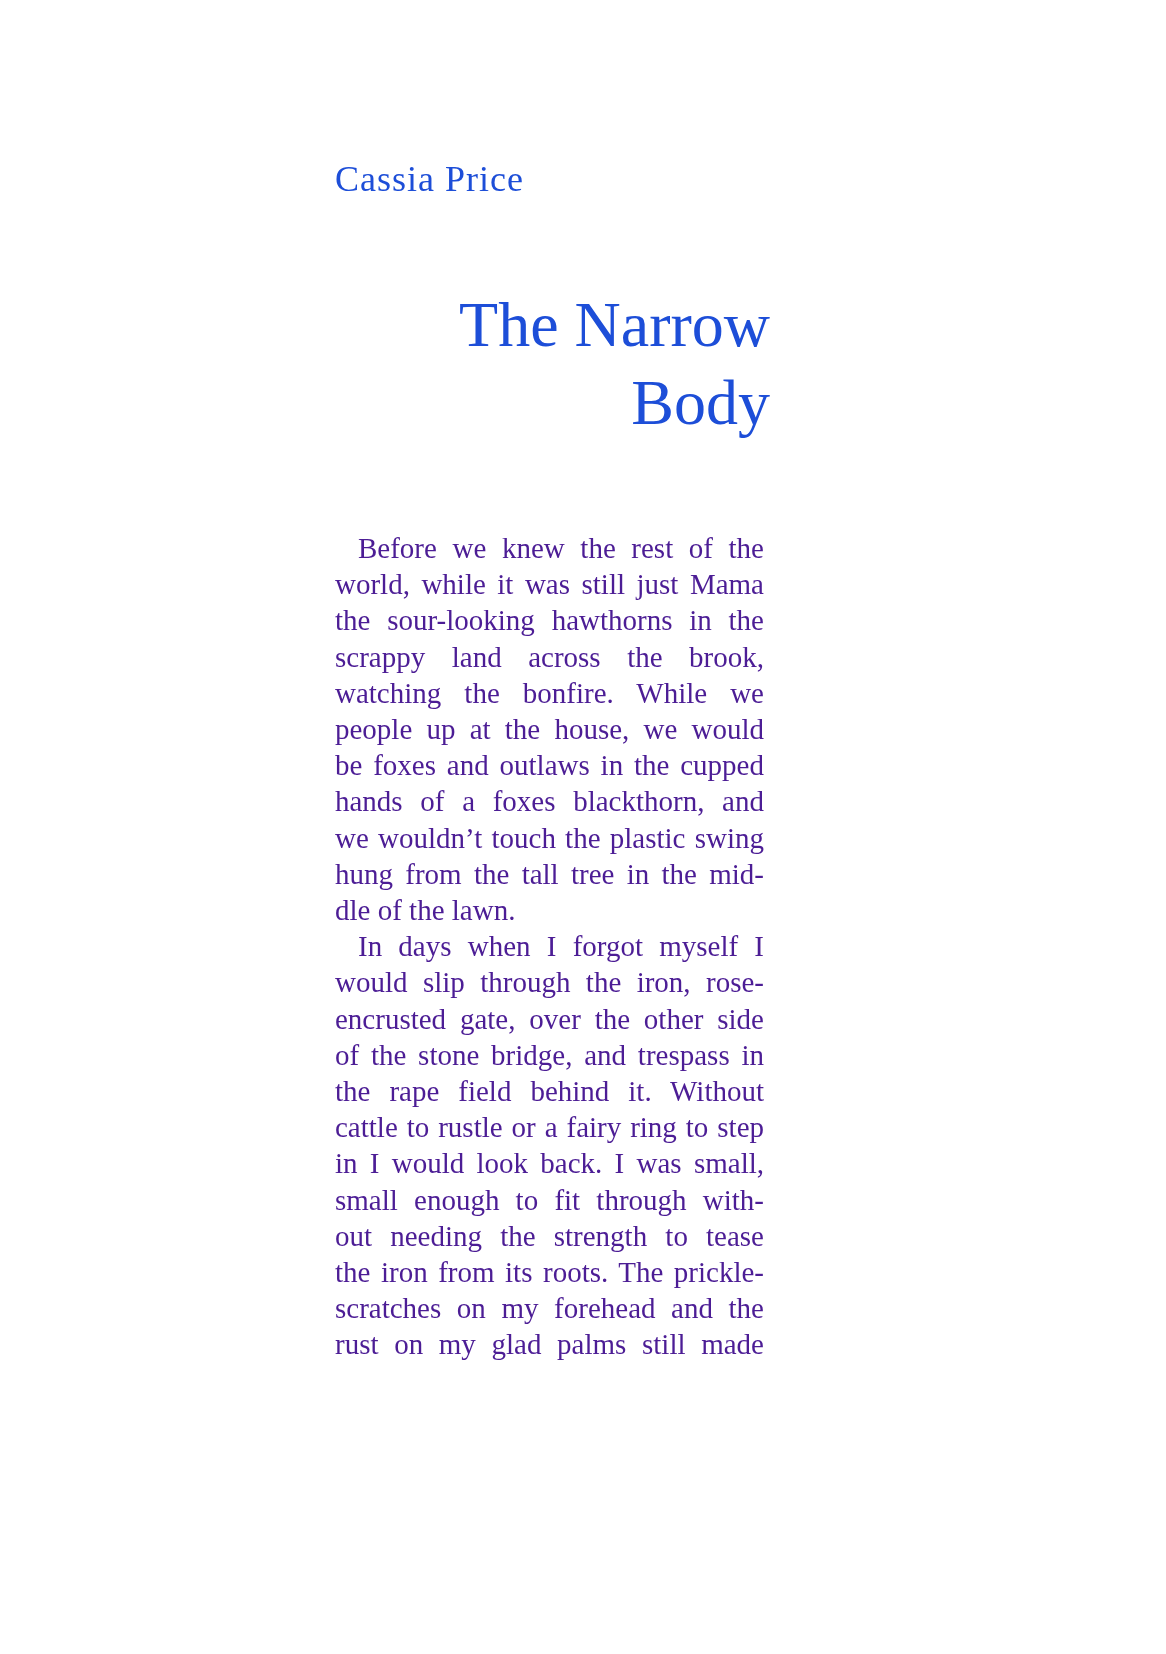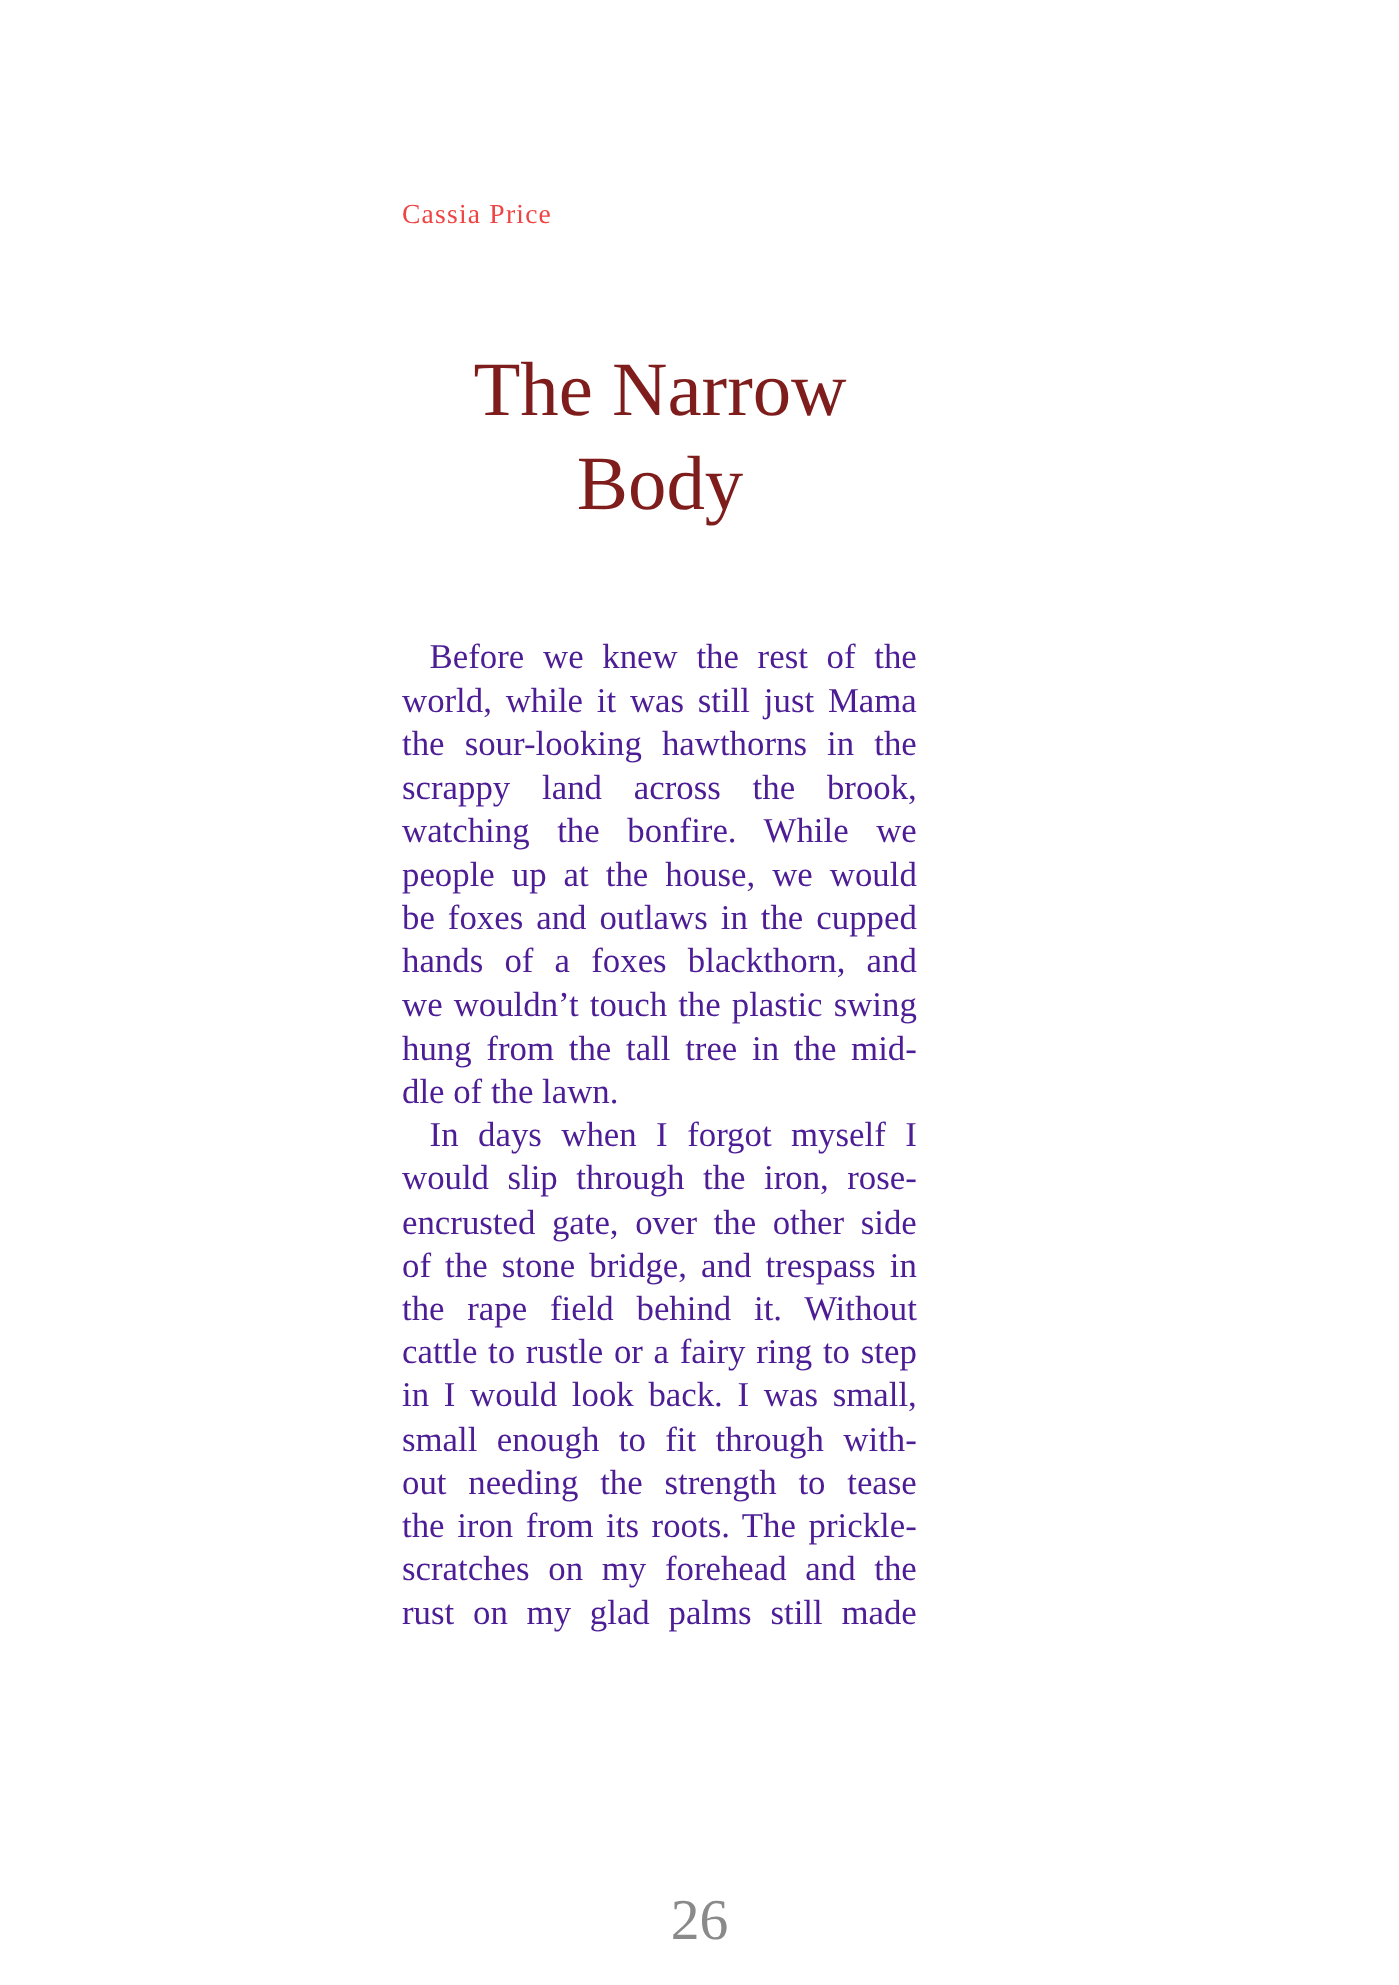--- a/index.html
+++ b/index.html
@@ -14,34 +14,34 @@
     background: #ffffff;
     overflow: hidden;
     font-family: "Liberation Serif", serif;
     color: #1f1f1f;
   }
   .author {
     position: absolute;
     left: 335px;
     top: 161px;
     width: 429px;
-    font-size: 23px;
+    font-size: 36px;
     line-height: 36px;
     letter-spacing: 1px;
-    color: #ef4444;
+    color: #1d4ed8;
   }
   .chapter-title {
     position: absolute;
     left: 330px;
     top: 286px;
     width: 440px;
-    text-align: center;
+    text-align: right;
     font-size: 64px;
     line-height: 78px;
-    color: #7f1d1d;
+    color: #1d4ed8;
     font-weight: 400;
   }
   .body-text {
     position: absolute;
     left: 335px;
     top: 530px;
     width: 429px;
     font-size: 29px;
     line-height: 36.2px;
     color: #4c1d95;
@@ -104,15 +104,14 @@
         <div class="line">cattle to rustle or a fairy ring to step</div>
         <div class="line">in I would look back. I was small,</div>
         <div class="line">small enough to fit through with-</div>
         <div class="line">out needing the strength to tease</div>
         <div class="line">the iron from its roots. The prickle-</div>
         <div class="line">scratches on my forehead and the</div>
         <div class="line">rust on my glad palms still made</div>
       </div>
   </div>
 
-  <div class="page-number">26</div>
 
 </div>
 
 </body></html>

